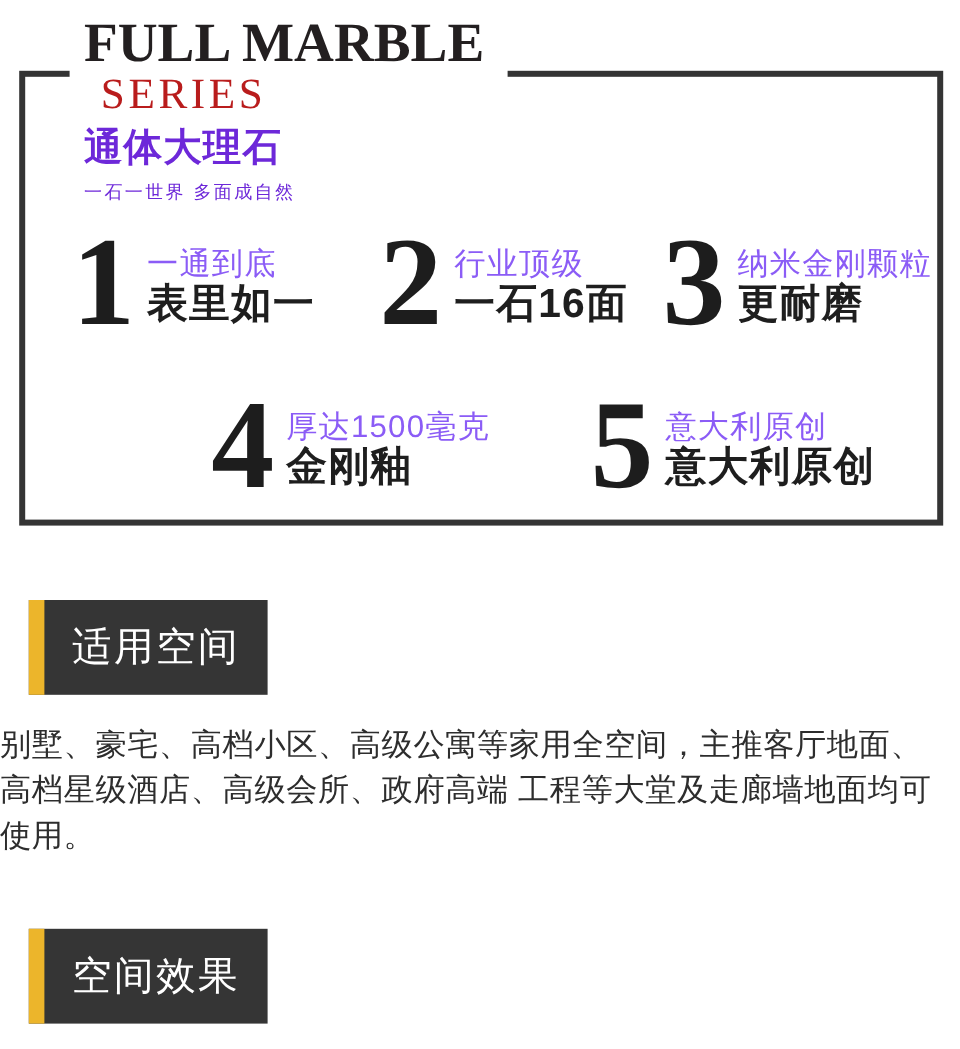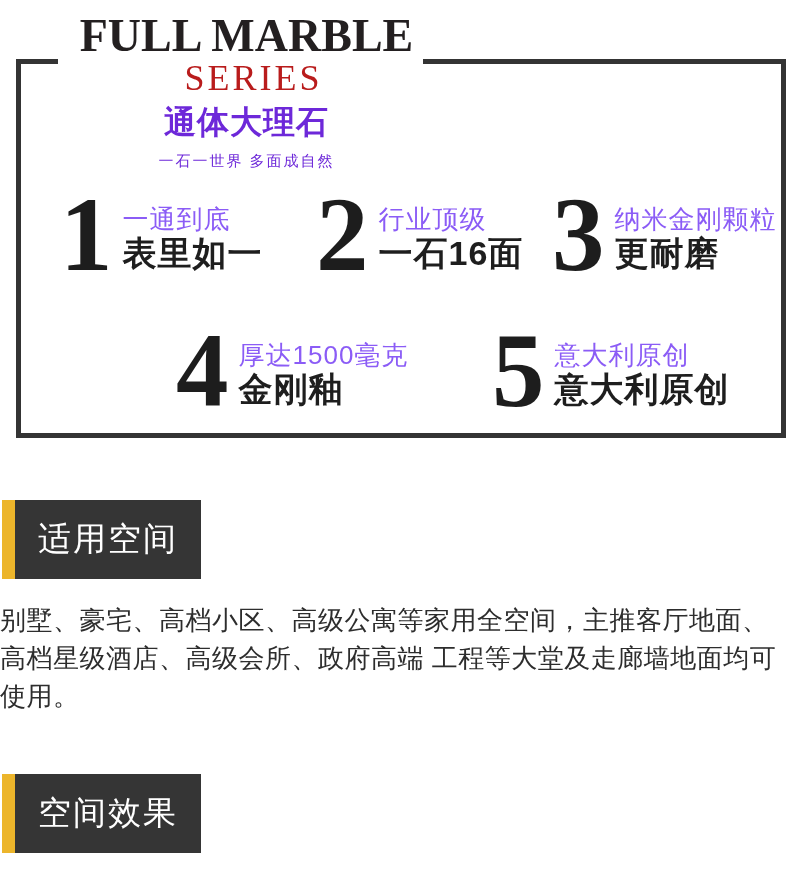--- a/index.html
+++ b/index.html
@@ -21,21 +21,20 @@
     z-index:1;
   }
 
   
   #title-block {
     position:absolute; left:58px; top:0;
     width:365px;
     background:#ffffff;
     z-index:2;
     padding:12px 0 8px 12px;
-    text-align:center;
   }
   .title-en {
     font-family:"Liberation Serif", serif;
     font-weight:700; font-size:46px; line-height:48px;
     color:#231f20; white-space:nowrap;
   }
   .subtitle-en {
     font-family:"Liberation Serif", serif;
     font-weight:400; font-size:36px; line-height:32px;
     letter-spacing:3px; margin-top:2px; color:#b91c1c;margin-left:14px;
@@ -72,21 +71,21 @@
     font-weight:700; color:#1e1e1e; margin-top:2px;
   }
   #f1 { left:60px;  top:196px; }
   #f2 { left:316px; top:196px; }
   #f3 { left:552px; top:196px; }
   #f4 { left:176px; top:332px; }
   #f5 { left:492px; top:332px; }
 
   
   .section-label {
-    position:absolute; left:2px;
+    position:absolute; left:24px;
     width:199px; height:79px;
     display:flex;
     background:var(--label-bg, #353535);
   }
   .accent-bar { width:13px; flex:none; background:var(--accent-yellow, #ecb52b); }
   .section-label .txt {
     flex:1; display:flex; align-items:center; justify-content:center;
     color:#ffffff; font-size:33px; font-weight:400; letter-spacing:2px;
     white-space:nowrap;
   }

